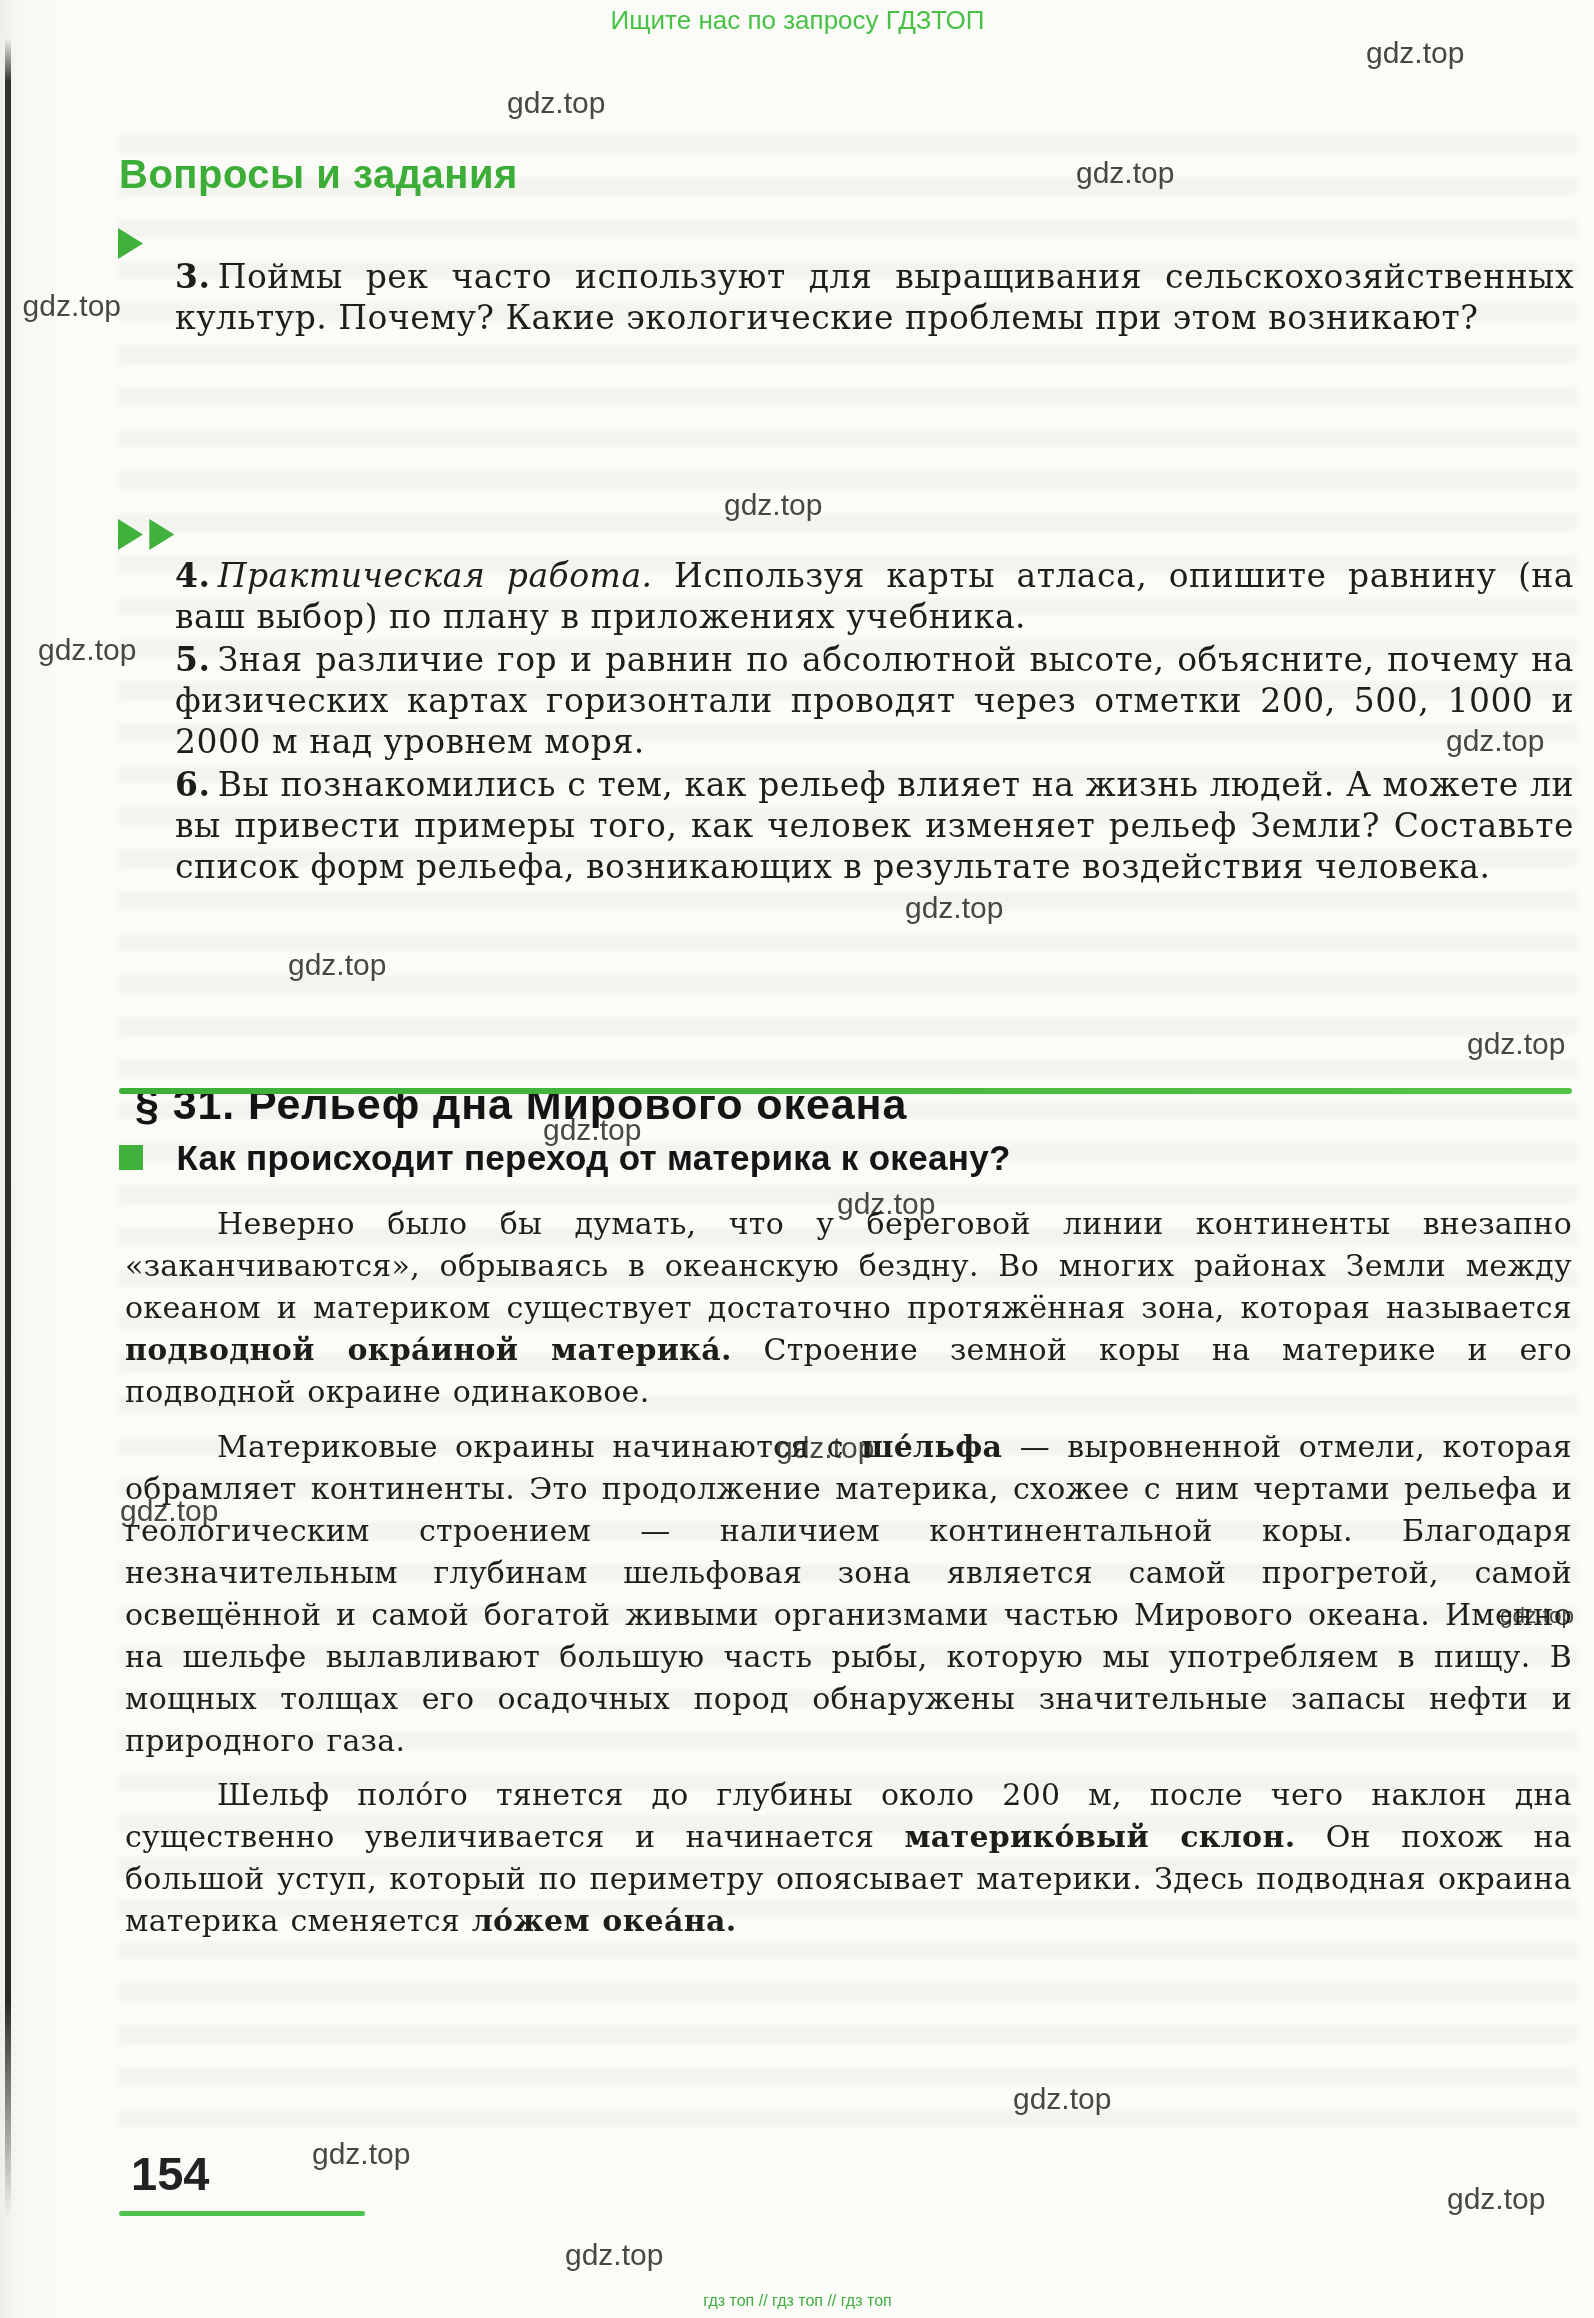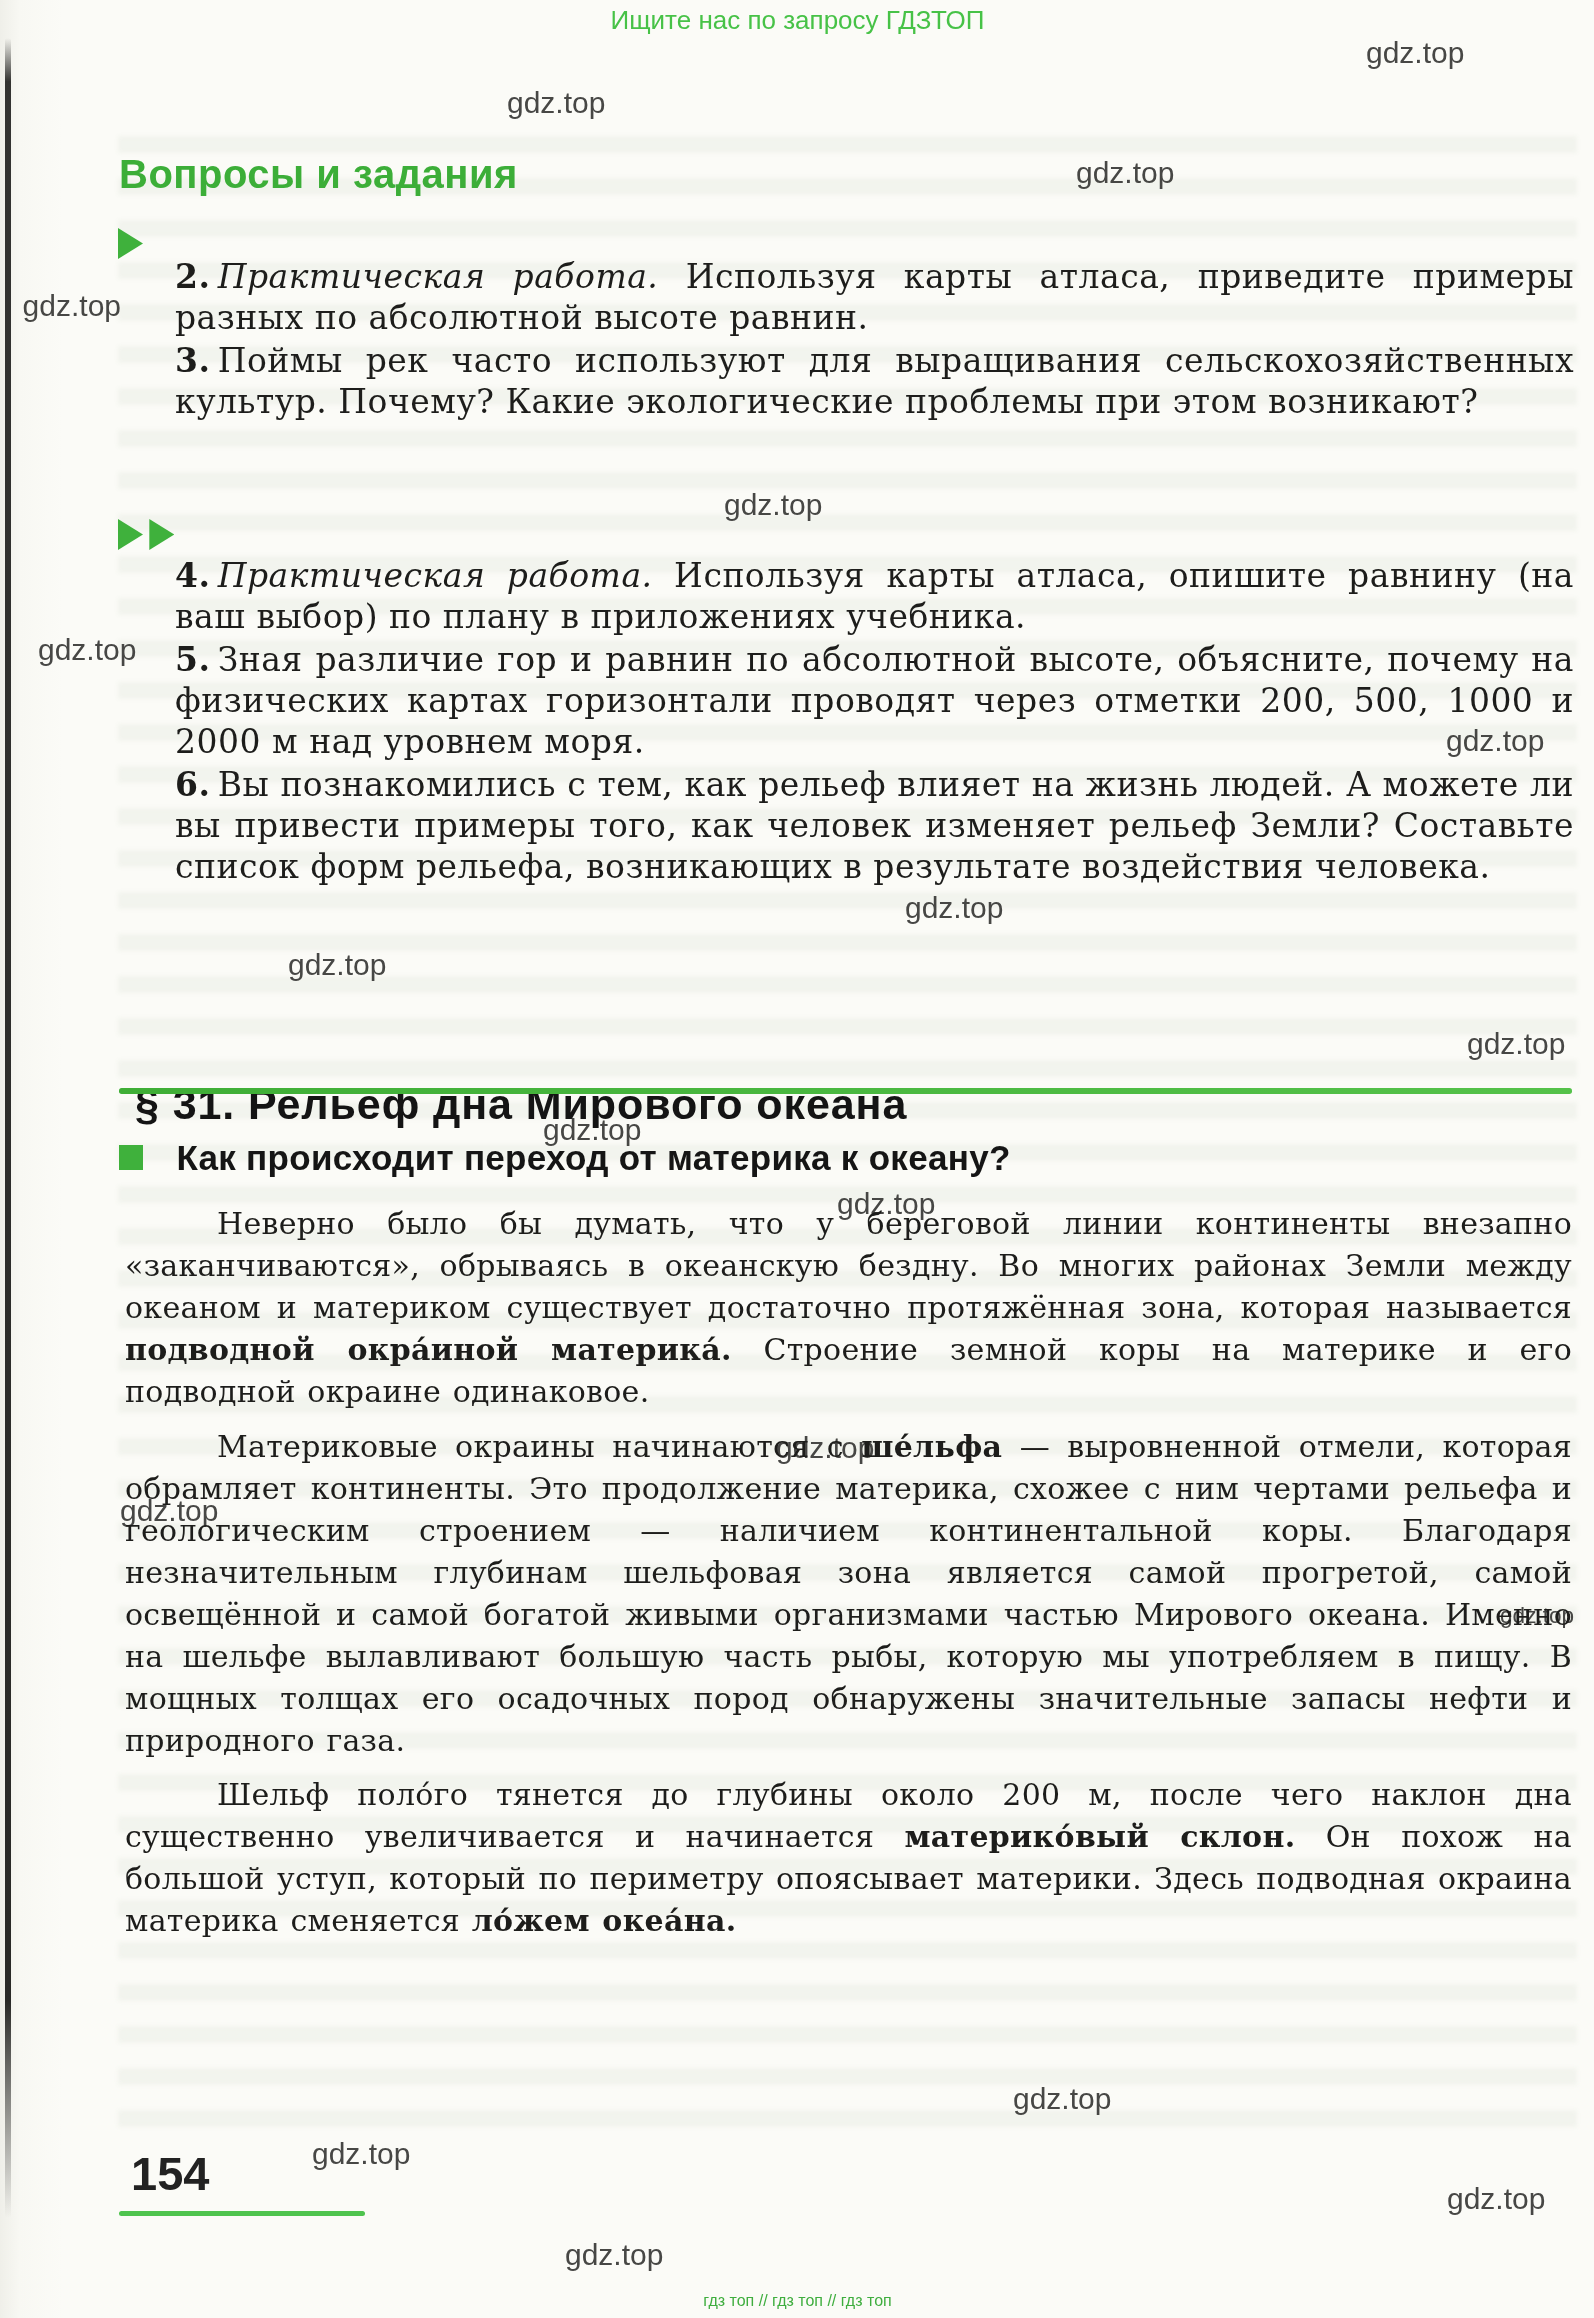--- a/index.html
+++ b/index.html
@@ -132,23 +132,20 @@
   <span class="wm" style="left:565px;top:2238px">gdz.top</span>
 
   <h2 class="q-title">Вопросы и задания</h2>
 
   <div class="marker m1">
     <i class="tri"></i>
   </div>
 
   <div class="qlist g1">
     <div class="q">
-      <span class="qnum">2.</span><span class="qtext"><span class="i">Практическая работа.</span><span> Используя карты атласа, приведите примеры разных по абсолютной высоте равнин.</span></span>
-    </div>
-    <div class="q">
       <span class="qnum">3.</span><span class="qtext"><span>Поймы рек часто используют для выращивания сельскохозяйственных культур. Почему? Какие экологические проблемы при этом возникают?</span></span>
     </div>
   </div>
 
   <div class="marker m2">
     <i class="tri"></i>
     <i class="tri"></i>
   </div>
 
   <div class="qlist g2">

